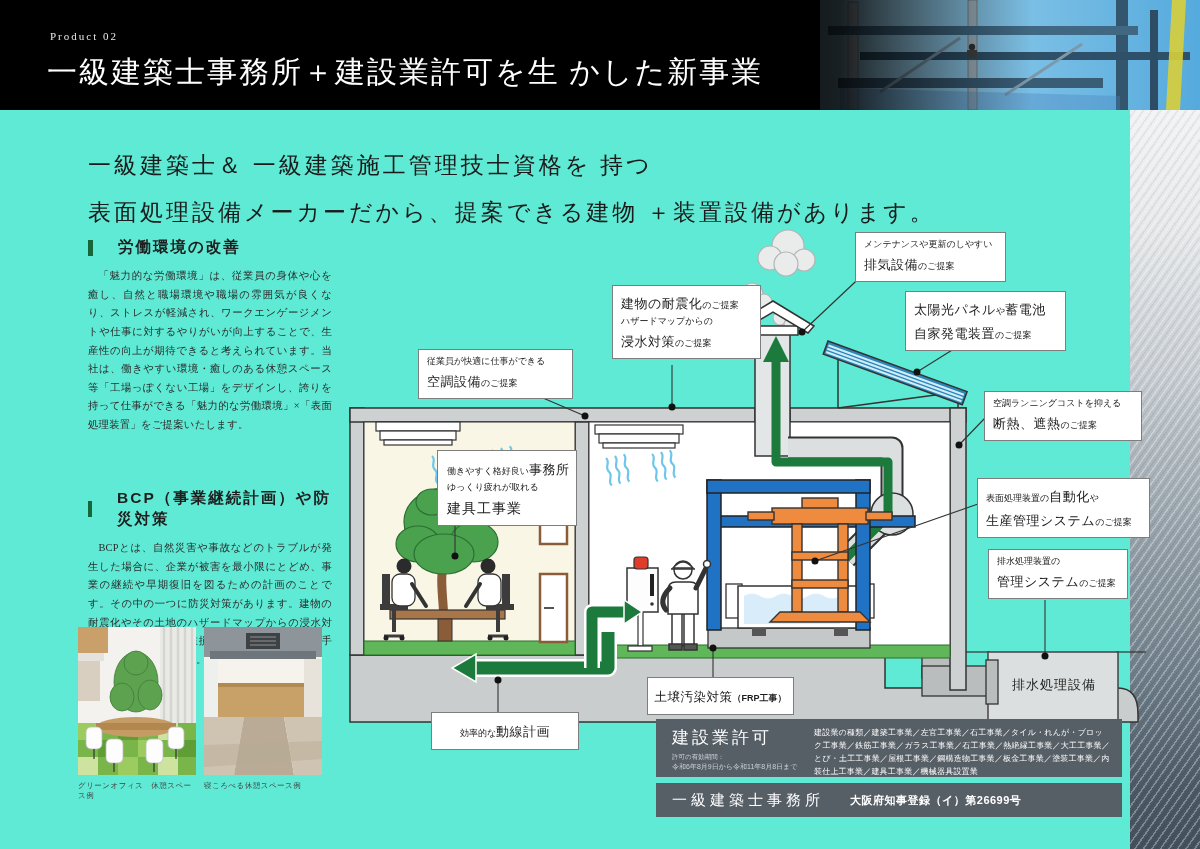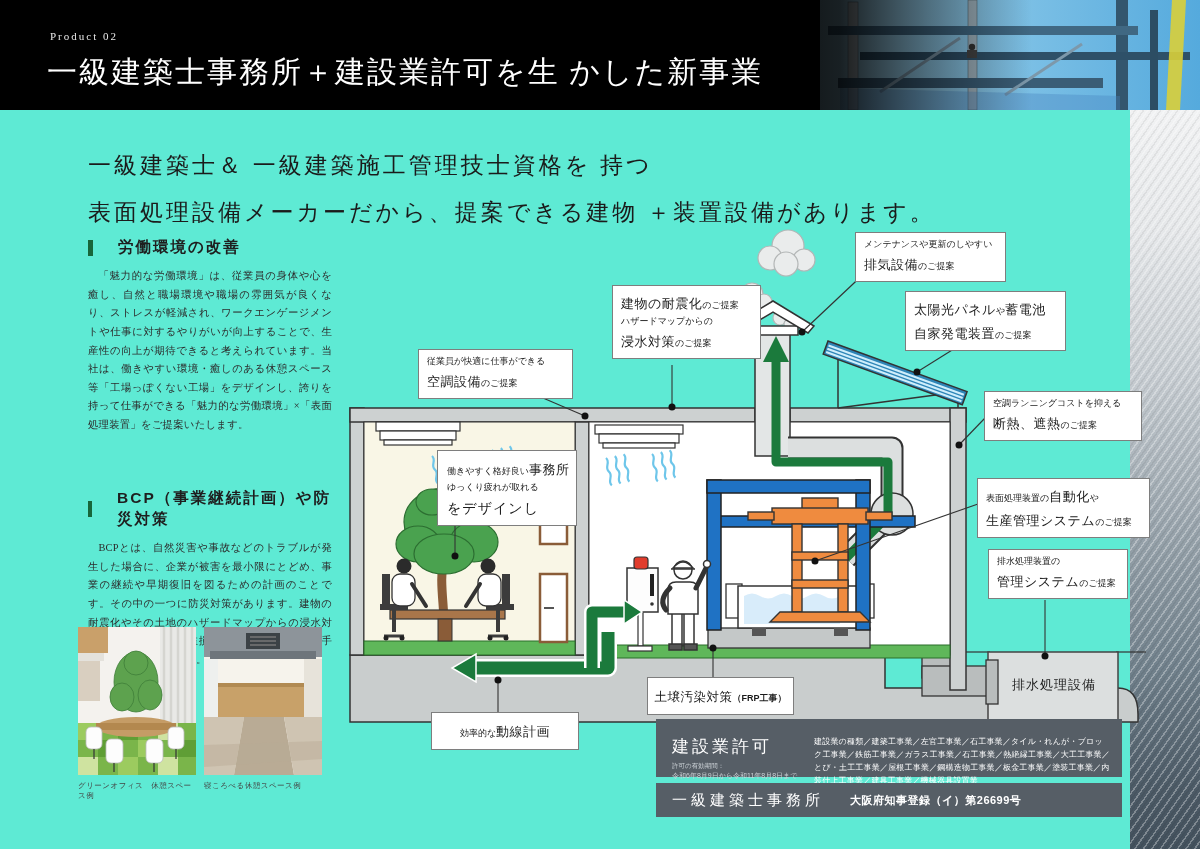--- a/index.html
+++ b/index.html
@@ -37,21 +37,21 @@
   .diagram{position:absolute;left:340px;top:222px;width:810px;height:527px;}
   .co{position:absolute;background:#fff;border:1px solid #7e7e7e;padding:5px 8px;color:#1b1b1b;line-height:1.5;}
   .co .line{display:block;white-space:nowrap;}
   .co .s{font-size:9px;}
   .co .b{font-size:13px;letter-spacing:.5px;}
   .co .bb{font-size:14px;letter-spacing:1px;}
   .co.center{text-align:center;}
   .plain-label{position:absolute;font-size:13px;color:#1b1b1b;text-align:center;letter-spacing:1px;}
   
   .slate{position:absolute;left:656px;width:466px;background:#565e66;color:#fff;box-sizing:border-box;}
-  .license{top:719px;height:58px;display:flex;padding:16px 12px 6px 16px;}
+  .license{top:719px;height:58px;display:flex;padding:7px 12px 6px 16px;}
   .license-left{width:142px;flex:none;}
   .license-title{font-family:"Liberation Serif",serif;font-size:17px;letter-spacing:3px;}
   .license-valid-label{font-size:6.5px;color:#ccd2d7;margin-top:4px;}
   .license-valid-value{font-size:7px;color:#ccd2d7;}
   .license-types{font-size:8px;line-height:1.62;letter-spacing:.2px;margin-top:1px;}
   .registration{top:783px;height:34px;display:flex;align-items:center;padding:0 12px 0 16px;}
   .reg-title{font-family:"Liberation Serif",serif;font-size:15px;letter-spacing:4px;}
   .reg-number{font-size:11px;font-weight:bold;margin-left:26px;letter-spacing:.5px;}
 </style>
 </head>
@@ -432,21 +432,21 @@
   </div>
 
   <div class="co" style="left:418px;top:349px;width:137px;">
     <span class="line s">従業員が快適に仕事ができる</span>
     <span class="line"><span class="b">空調設備</span><span class="s">のご提案</span></span>
   </div>
 
   <div class="co" style="left:398px;top:450px;width:120px;padding:6px 9px;margin-left:39px;">
     <span class="line"><span class="s">働きやすく格好良い</span><span class="b">事務所</span></span>
     <span class="line s">ゆっくり疲れが取れる</span>
-    <span class="line bb" style="margin-top:3px;">をデザインし</span>
+    <span class="line bb" style="margin-top:3px;">建具工事業</span>
   </div>
 
   <div class="co" style="left:984px;top:391px;width:140px;">
     <span class="line s">空調ランニングコストを抑える</span>
     <span class="line"><span class="b">断熱、遮熱</span><span class="s">のご提案</span></span>
   </div>
 
   <div class="co" style="left:977px;top:478px;width:155px;">
     <span class="line"><span class="s">表面処理装置の</span><span class="b">自動化</span><span class="s">や</span></span>
     <span class="line"><span class="b">生産管理システム</span><span class="s">のご提案</span></span>

